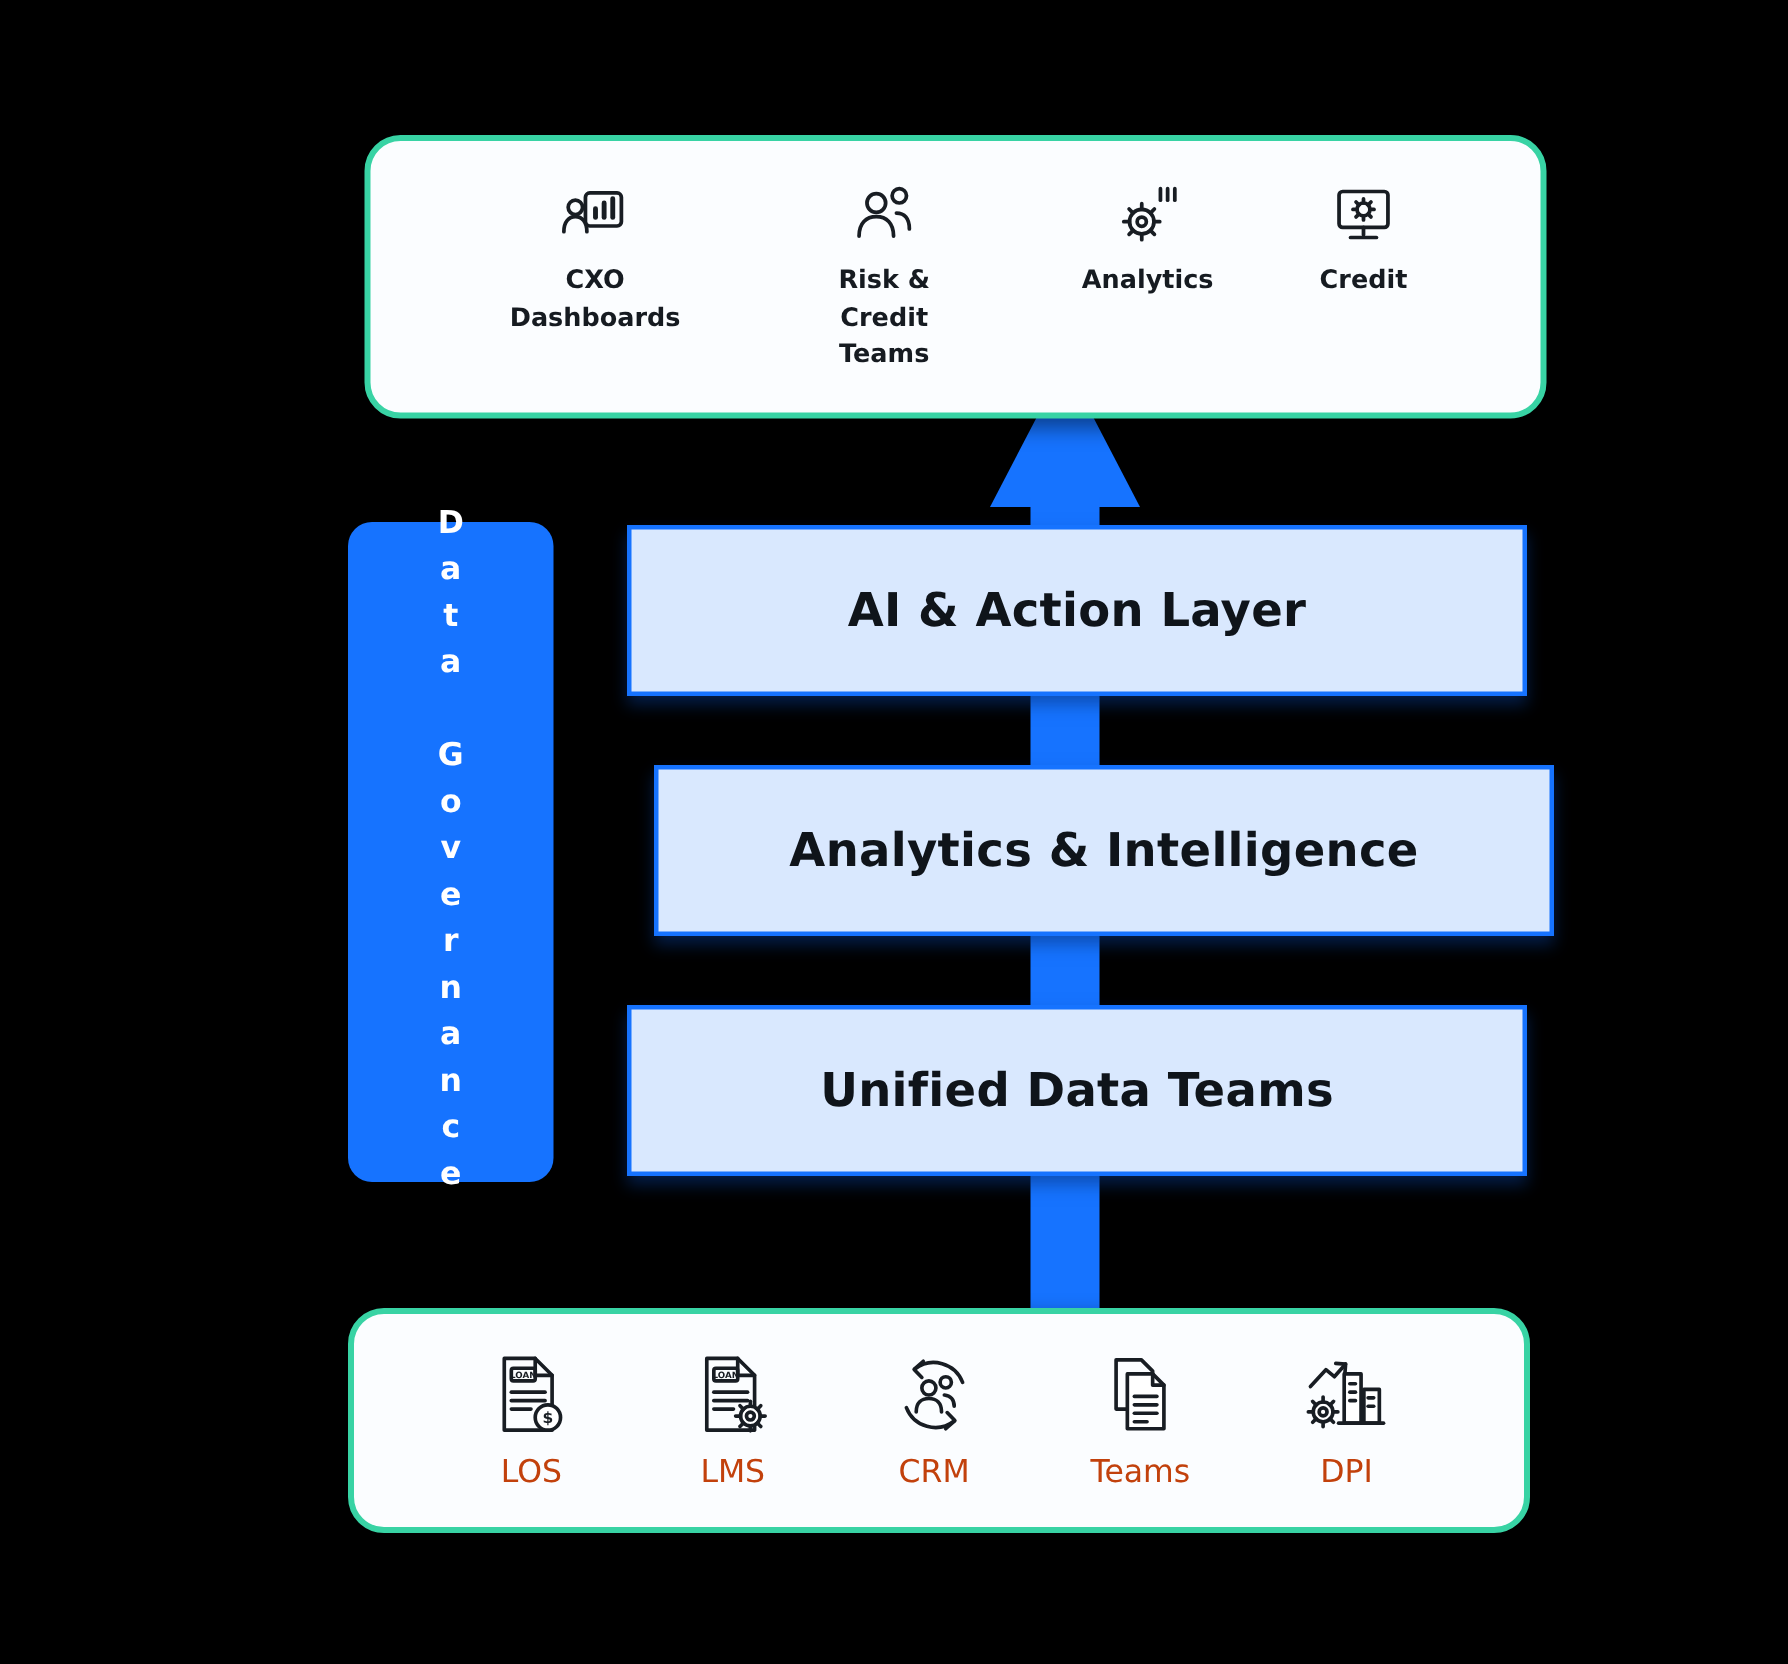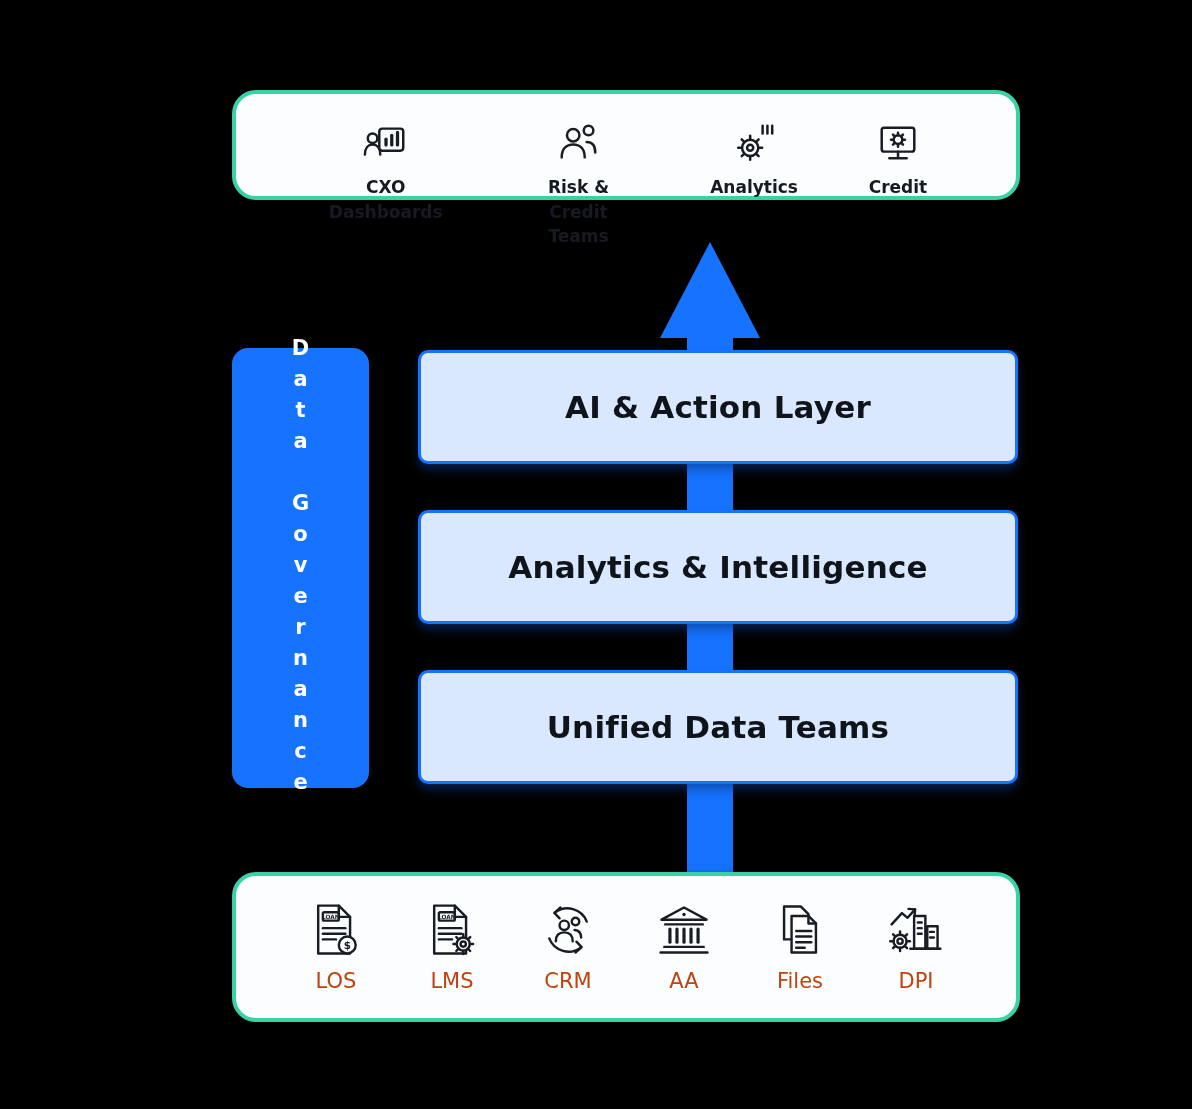--- a/index.html
+++ b/index.html
@@ -24,21 +24,21 @@
 
   
   .panel {
     position: absolute; left: 232px; width: 788px;
     background: var(--panel-bg, #FBFDFF);
     border: 4px solid var(--teal-border, #38D3A4);
     border-radius: 24px; display: flex; justify-content: space-evenly;
     align-items: flex-start; z-index: 3;
     box-shadow: 0 6px 14px rgba(0,0,0,0.45);
   }
-  .panel-top { top: 90px; height: 110px; padding: 26px 18px 0; }
+  .panel-top { top: 90px; height: 189px; padding: 26px 18px 0; margin-left: 11px; }
   .panel-bottom { top: 872px; height: 150px; padding: 24px 14px 0; }
 
   .stack-item { display: flex; flex-direction: column; align-items: center; gap: 9px; text-align: center; }
   .consumer-label { font-size: 17px; font-weight: 600; color: #161b21; line-height: 1.45; max-width: 122px; }
   .source-label { font-size: 21px; font-weight: 500; color: #c2410c; }
 
   .icon { display: block; color: #181d23; }
   .icon svg { display: block; }
 
   
@@ -50,25 +50,25 @@
   .gov-text {
     writing-mode: vertical-lr; text-orientation: upright; white-space: pre;
     color: #ffffff; font-size: 21px; font-weight: 600; letter-spacing: 7px;
   }
 
   
   .layer {
     position: absolute; left: 418px; width: 600px; height: 114px;
     border: 3px solid var(--accent-blue, #1673FF);
     background: var(--layer-fill, #D9E8FE);
-    border-radius: 10px; display: flex; align-items: center; justify-content: center;
+    border-radius: 0; display: flex; align-items: center; justify-content: center;
     z-index: 2; box-shadow: 0 6px 10px rgba(8, 52, 130, 0.55);
   }
   .layer-label { font-size: 31px; font-weight: 600; color: #0f141a; letter-spacing: 0.2px; }
-  .layer-0 { top: 350px; } .layer-1 { top: 510px; } .layer-2 { top: 670px; }
+  .layer-0 { top: 350px; } .layer-1 { top: 510px; margin-left: 18px; } .layer-2 { top: 670px; }
 
   
   svg { stroke: currentColor; fill: none; stroke-width: 2.6; stroke-linecap: round; stroke-linejoin: round; }
   svg text { stroke: none; fill: currentColor; font-family: "DejaVu Sans", "Liberation Sans", sans-serif; font-weight: 700; }
   svg .fill-dot { fill: currentColor; stroke: none; }
   svg .thick { stroke-width: 3.4; }
   svg .white-fill { fill: #ffffff; }
 </style>
 </head>
 <body>
@@ -216,51 +216,34 @@
           <polyline points="40,56 46.5,50.2 41,44.5"></polyline>
           <circle cx="28" cy="27" r="5"></circle>
           <path d="M19 44 c0-6.5 3.6-9.5 9-9.5 c5.4 0 9 3 9 9.5"></path>
           <circle cx="40" cy="23" r="4"></circle>
           <path d="M39 32 c4.5 0.5 7 3.5 7 8"></path>
         </svg>
       </span>
       <span class="source-label">CRM</span>
     </div>
 
-    <div class="stack-item">
-      <span class="icon">
-        <svg viewBox="0 0 64 64" width="60" height="60">
-          <path d="M8 21 L32 8 L56 21 Z"></path>
-          <circle class="fill-dot" cx="32" cy="15.5" r="1.8"></circle>
-          <line x1="12" y1="26" x2="52" y2="26"></line>
-          <line class="thick" x1="17" y1="31" x2="17" y2="45"></line>
-          <line class="thick" x1="24.5" y1="31" x2="24.5" y2="45"></line>
-          <line class="thick" x1="32" y1="31" x2="32" y2="45"></line>
-          <line class="thick" x1="39.5" y1="31" x2="39.5" y2="45"></line>
-          <line class="thick" x1="47" y1="31" x2="47" y2="45"></line>
-          <line x1="11" y1="50" x2="53" y2="50"></line>
-          <line x1="7" y1="56" x2="57" y2="56"></line>
-        </svg>
-      </span>
-      <span class="source-label">AA</span>
-    </div>
 
     <div class="stack-item">
       <span class="icon">
         <svg viewBox="0 0 64 64" width="60" height="60">
           <path d="M15 7 H33 L41 15 V42 H15 Z"></path>
           <path class="white-fill" d="M23 17 H41 L49 25 V56 H23 Z"></path>
           <path d="M41 17 V25 H49"></path>
           <line x1="28" y1="33" x2="44" y2="33"></line>
           <line x1="28" y1="39" x2="44" y2="39"></line>
           <line x1="28" y1="45" x2="44" y2="45"></line>
           <line x1="28" y1="51" x2="37" y2="51"></line>
         </svg>
       </span>
-      <span class="source-label">Files</span>
+      <span class="source-label">Teams</span>
     </div>
 
     <div class="stack-item">
       <span class="icon">
         <svg viewBox="0 0 64 64" width="60" height="60">
           <path d="M6 26 L17 14 L23 19 L31 10"></path>
           <polyline points="24,9.5 31,10 30.5,17"></polyline>
           <rect class="white-fill" x="30" y="17" width="12" height="35"></rect>
           <rect class="white-fill" x="44" y="28" width="11" height="24"></rect>
           <line x1="34" y1="24" x2="38" y2="24"></line>

